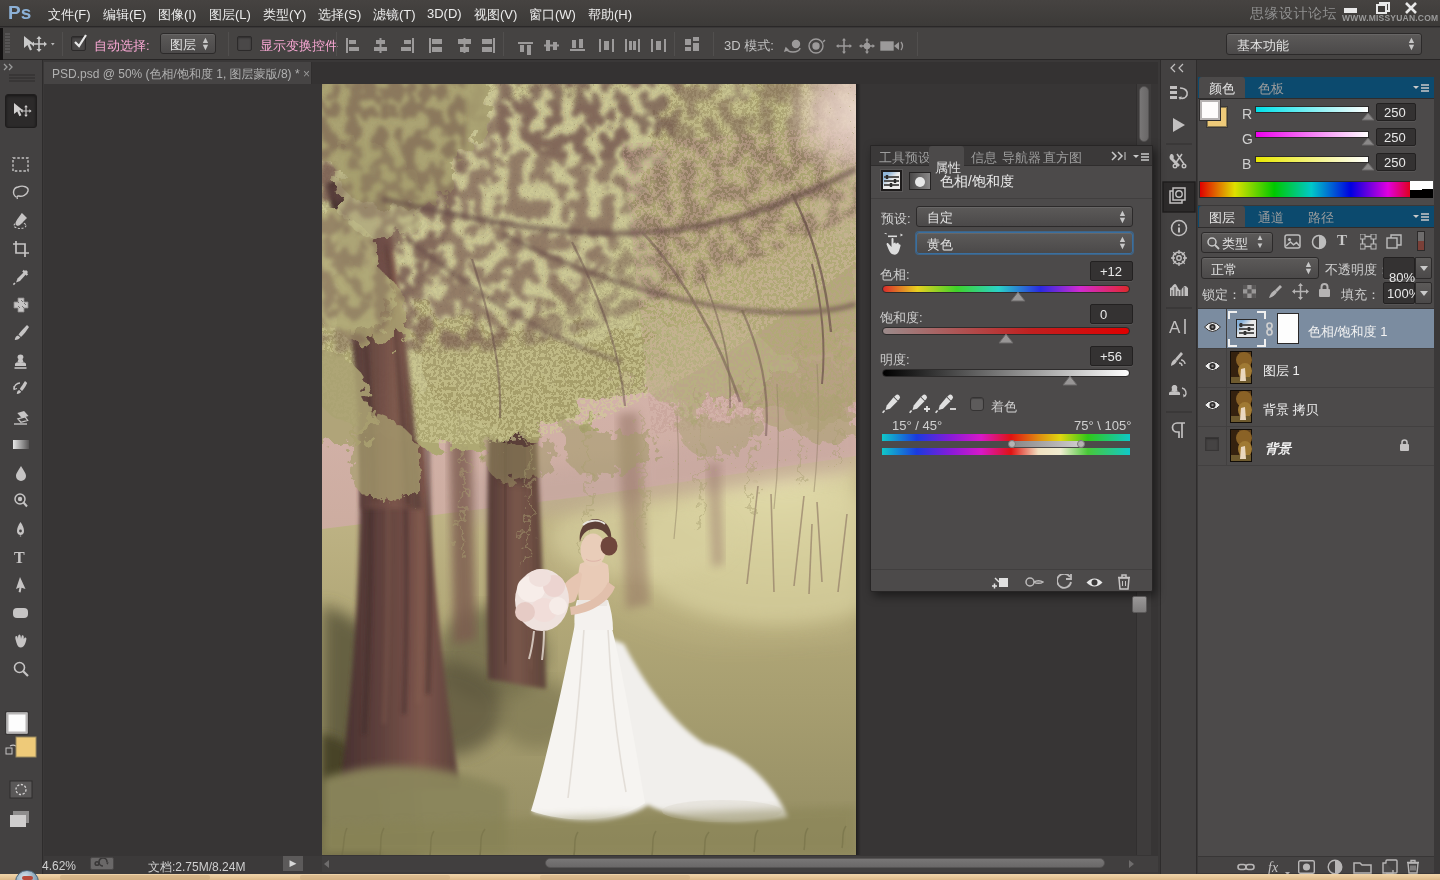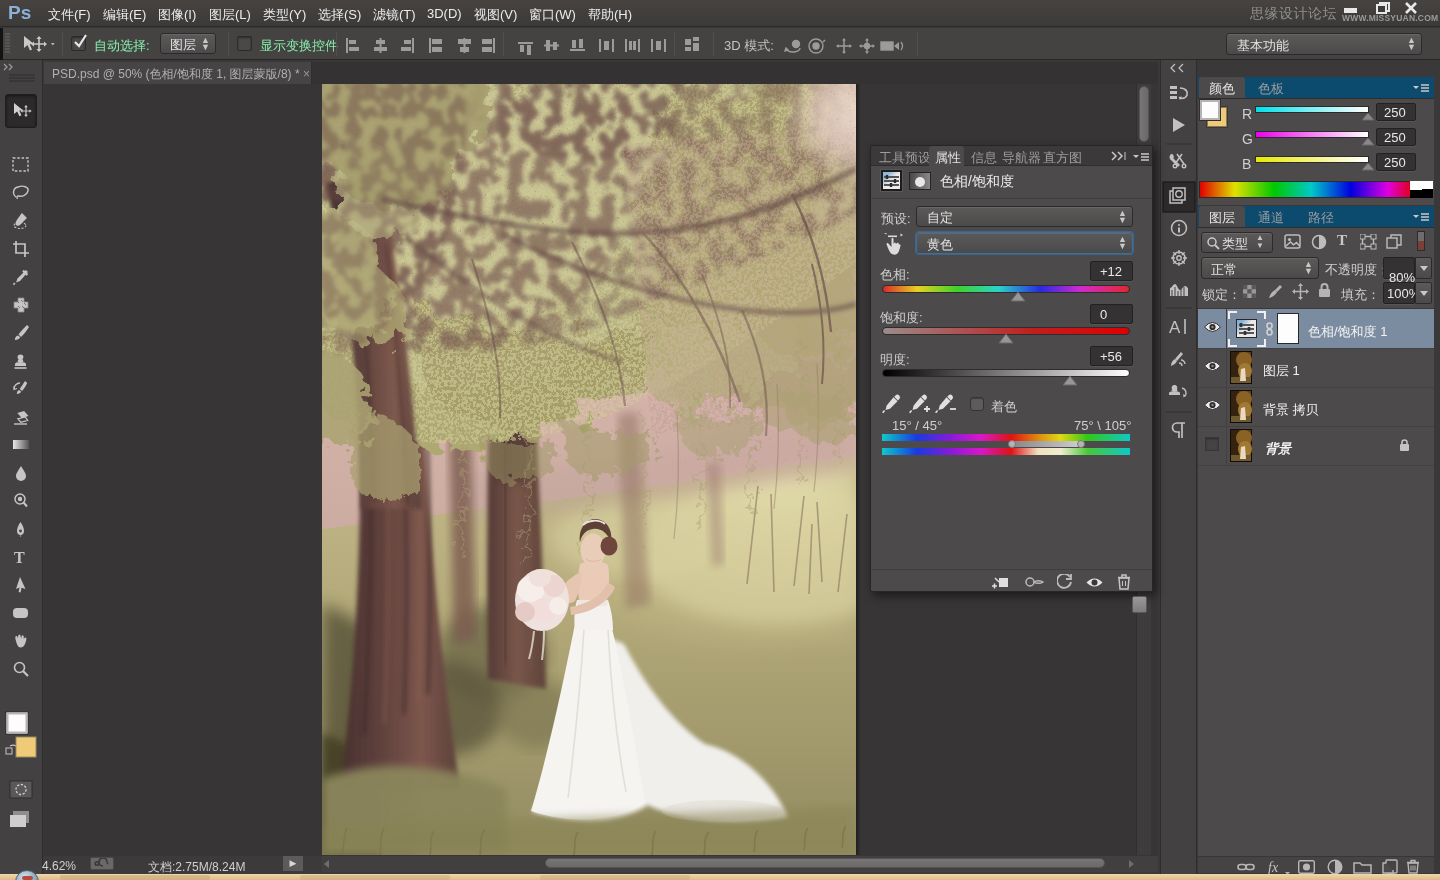--- a/index.html
+++ b/index.html
@@ -5,21 +5,21 @@
 html,body{width:1440px;height:880px;overflow:hidden;background:#3a3838;font-family:"Liberation Sans",sans-serif}
 #app{position:relative;width:1440px;height:880px;overflow:hidden}
 .abs{position:absolute}
 
 #menubar{position:absolute;left:0;top:0;width:1440px;height:27px;background:linear-gradient(#464341,#3c3a38);border-bottom:1px solid #2a2828;color:#e8e8e8;font-size:13px}
 #pslogo{position:absolute;left:8px;top:2px;font-size:19px;font-weight:bold;color:#8cb0d6;letter-spacing:0px}
 .menuitem{position:absolute;top:6px;color:#ececec}
 
 #optionsbar{position:absolute;left:0;top:28px;width:1440px;height:32px;background:#454342;border-bottom:1px solid #282626}
 #optionsbar .sep{position:absolute;top:4px;width:1px;height:24px;background:#393737;border-right:1px solid #514f4e}
-.optxt{position:absolute;color:#86efac;font-size:13px}
+.optxt{position:absolute;color:#f9a8d4;font-size:13px}
 .checkbox{position:absolute;width:15px;height:15px;background:#4a4848;border:1px solid #2c2a2a;border-radius:2px;box-shadow:inset 0 1px 2px rgba(0,0,0,.4)}
 .dropdown{position:absolute;background:linear-gradient(#5c5a59,#4b4949);border:1px solid #2c2a2a;border-radius:3px;color:#e2e2e2;font-size:13px;box-shadow:inset 0 1px 0 rgba(255,255,255,.08)}
 .dd-arrows{position:absolute;right:5px;top:50%;transform:translateY(-50%);color:#c8c8c8;font-size:9px;line-height:7px}
 
 #toolbar{position:absolute;left:0;top:60px;width:43px;height:814px;background:#434141;border-right:1px solid #2e2c2c}
 #tool-sel{position:absolute;left:5px;top:89px;width:32px;height:32px;background:#2c2a2a;border:1px solid #1f1d1d;border-radius:3px;box-shadow:inset 0 1px 3px rgba(0,0,0,.5)}
 
 #tabbar{position:absolute;left:44px;top:62px;width:1114px;height:22px;background:#343232}
 .doctab{position:absolute;top:0;height:22px;font-size:12px;padding:4px 8px 0 8px;white-space:nowrap}
 
@@ -946,21 +946,21 @@
  <svg class="abs" style="left:208px;top:799px" width="14" height="15">
         <path d="M2 4 h10 l-1 10 h-8 Z" fill="none" stroke="#b8b6b6" stroke-width="1.4"></path>
         <path d="M1 3.5 h12 M5 3 v-1.5 h4 V3" stroke="#b8b6b6" stroke-width="1.4" fill="none"></path>
         <path d="M5 6.5 v5 M7 6.5 v5 M9 6.5 v5" stroke="#b8b6b6"></path>
       </svg>
 </div>
 
 <div id="props">
  <div style="position:absolute;left:0;top:0;width:281px;height:20px;background:#3b3939;border-bottom:1px solid #2f2d2d">
    <div style="position:absolute;left:8px;top:3px;font-size:13px;color:#9d9d9d">工具预设</div>
-   <div style="position:absolute;left:58px;top:0;width:35px;height:20px;background:#4c4a4a;border-radius:3px 3px 0 0;color:#e4e4e4;font-size:13px;padding:3px 0 0 6px">属性</div>
+   <div style="position:absolute;left:58px;top:0;width:35px;height:20px;background:#4c4a4a;border-radius:3px 3px 0 0;color:#e4e4e4;font-size:13px;padding:13px 0 0 6px">属性</div>
    <div style="position:absolute;left:100px;top:3px;font-size:13px;color:#9d9d9d">信息</div>
    <div style="position:absolute;left:131px;top:3px;font-size:13px;color:#9d9d9d">导航器</div>
    <div style="position:absolute;left:172px;top:3px;font-size:13px;color:#9d9d9d">直方图</div>
    <svg class="abs" style="left:240px;top:5px" width="16" height="10">
           <path d="M1 1l4 4-4 4M7 1l4 4-4 4" stroke="#c9c9c9" stroke-width="1.5" fill="none"></path>
           <path d="M14 1v8" stroke="#c9c9c9"></path>
         </svg>
    <svg class="abs" style="left:261px;top:6px" width="18" height="10">
           <path d="M1 3l3 3 3-3z" fill="#c9c9c9"></path>
           <path d="M9 2h8M9 5h8M9 8h8" stroke="#c9c9c9" stroke-width="1.4"></path>

